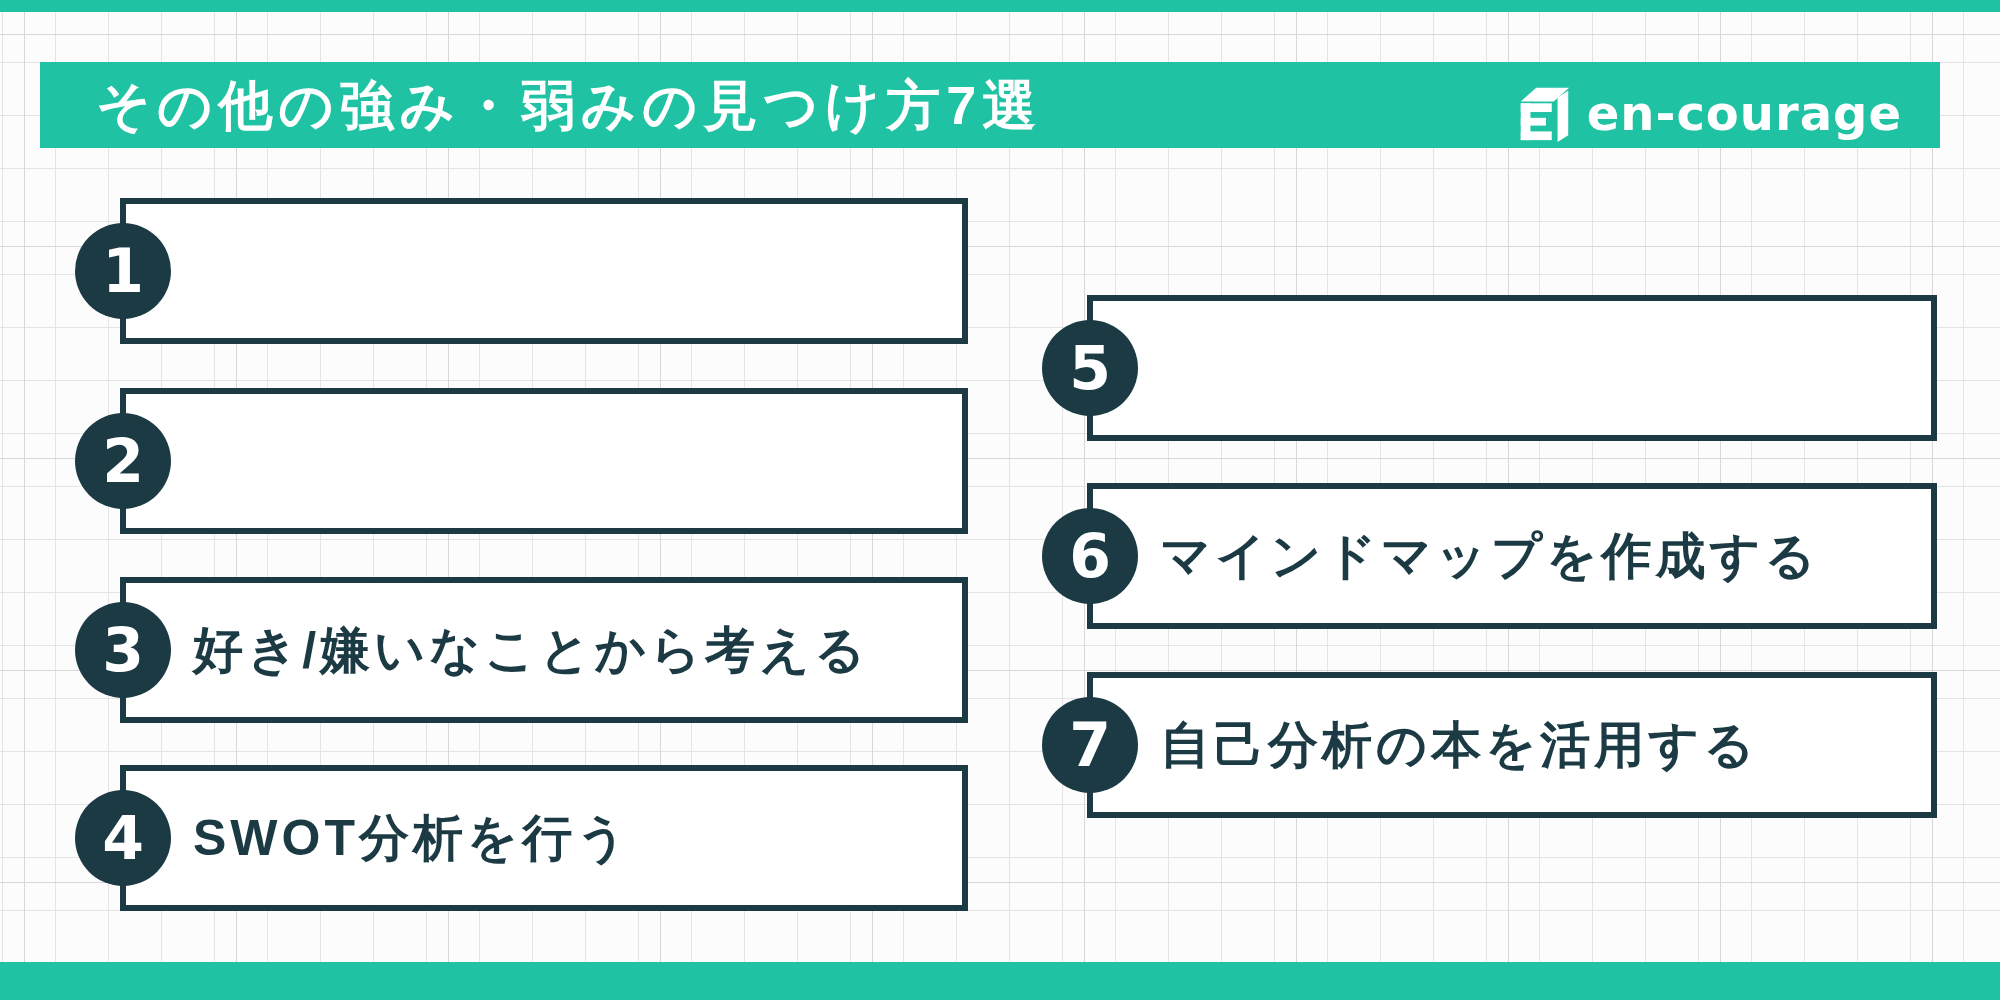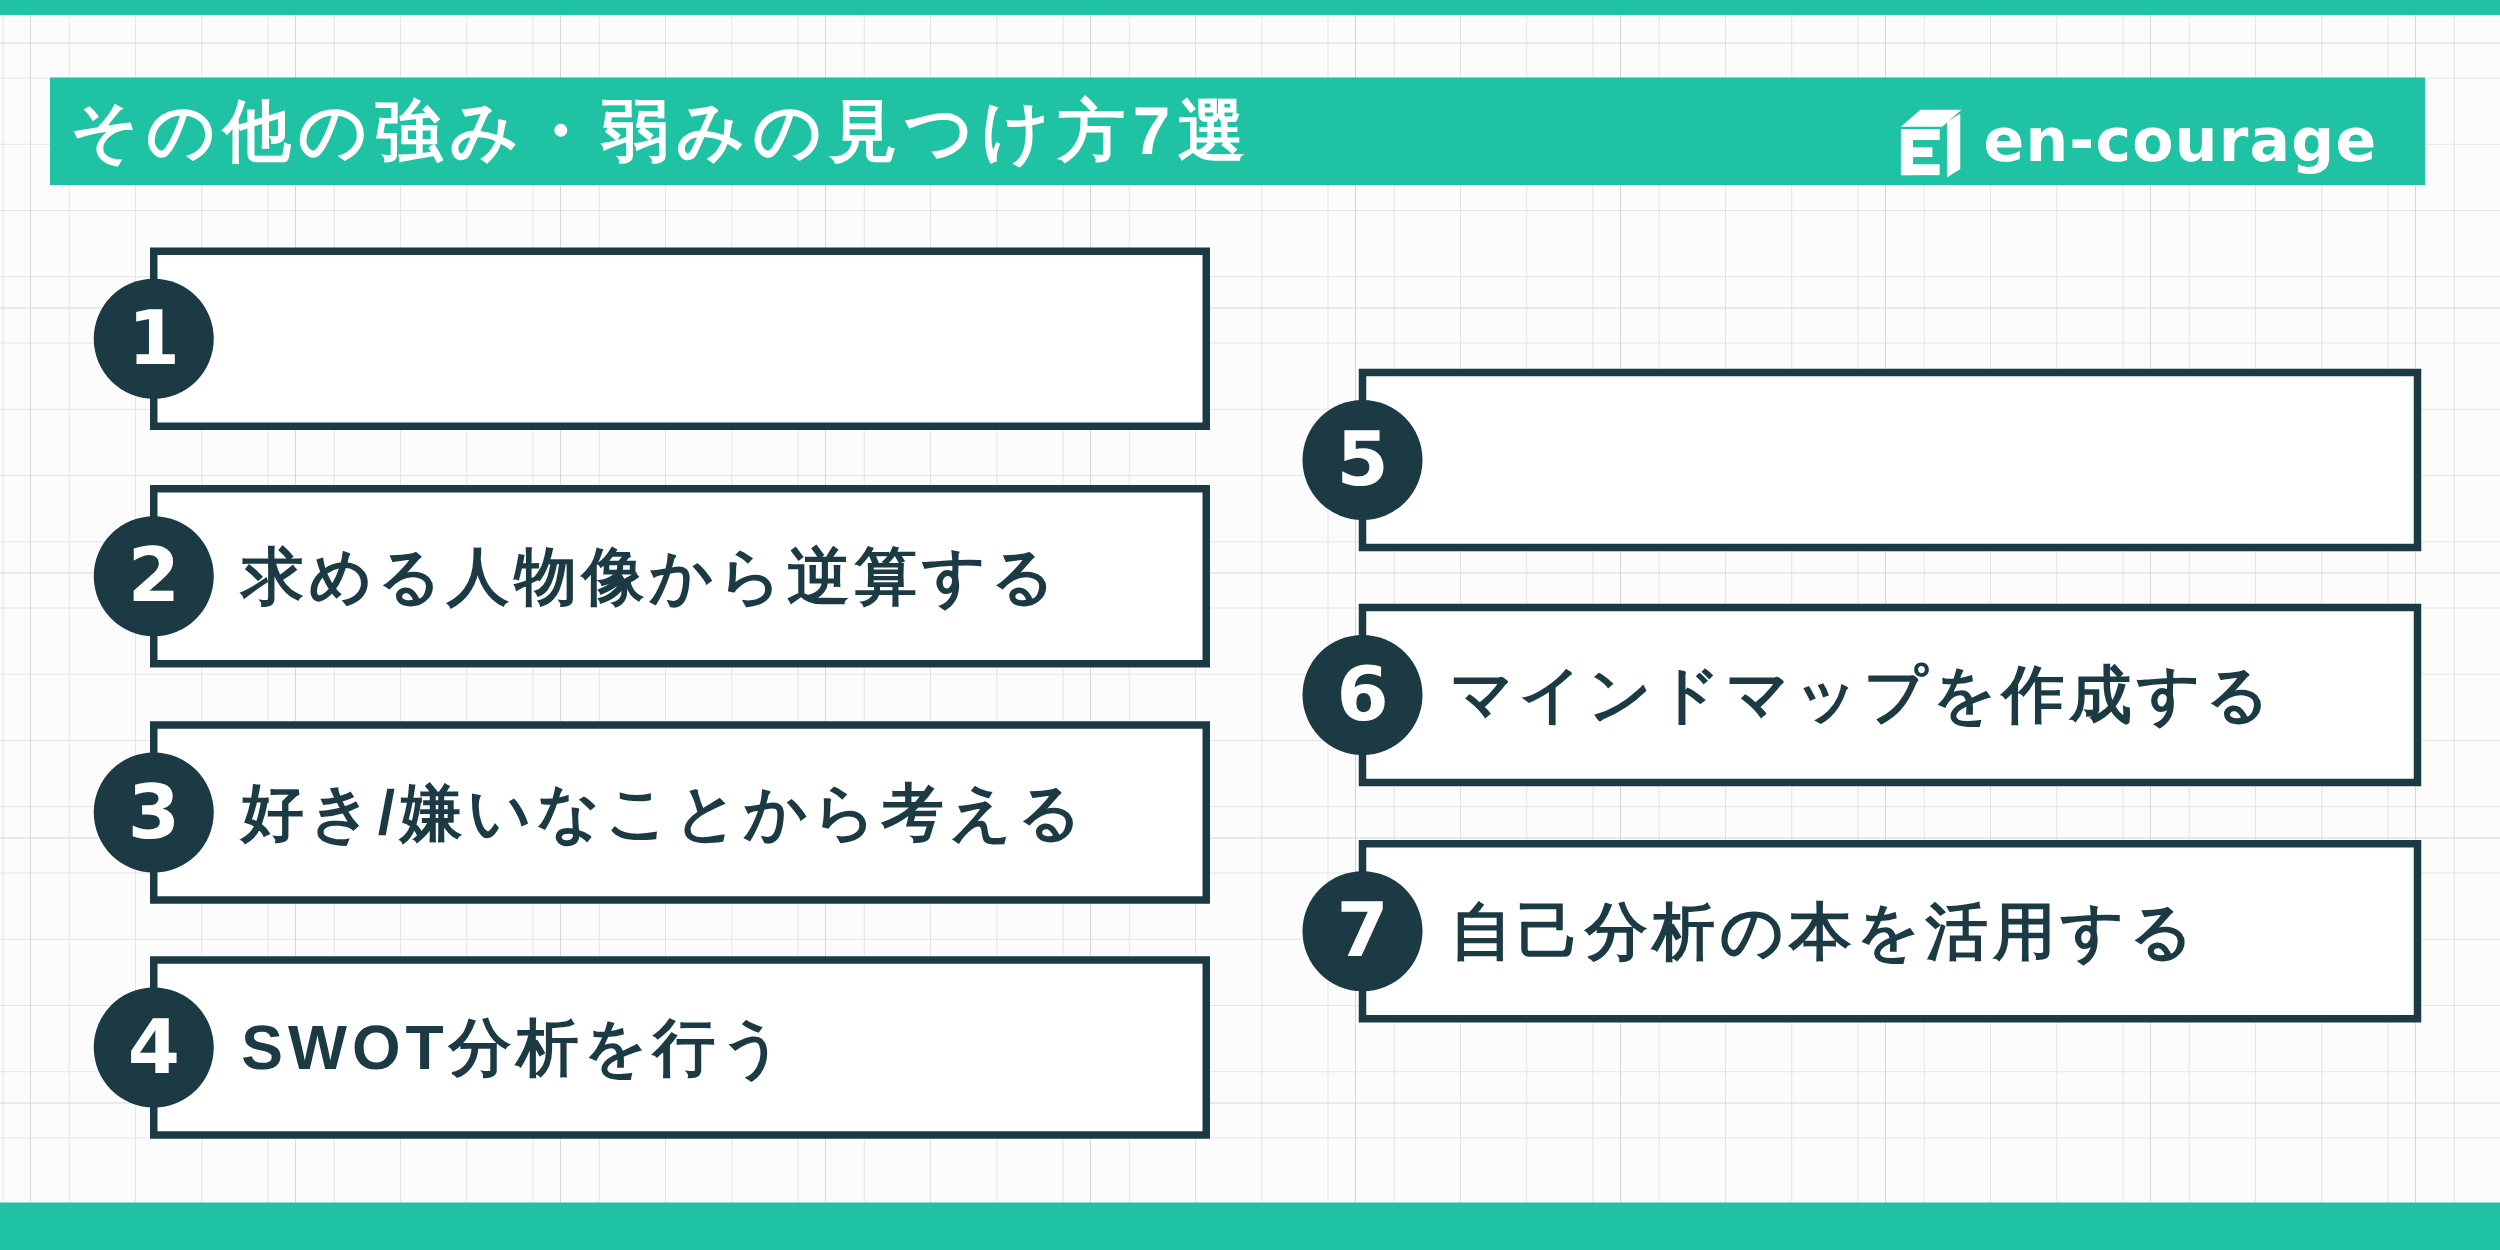--- a/index.html
+++ b/index.html
@@ -21,21 +21,21 @@
       linear-gradient(to bottom, var(--grid-line) 1px, transparent 1px) 0 9px / 53px 53px,
       var(--background);
   }
   .edge-strip{position:absolute;left:0;width:2000px;background:var(--teal);}
   .edge-strip.top{top:0;height:12px;}
   .edge-strip.bottom{top:962px;height:38px;}
 
   .header-bar{
     position:absolute;left:40px;top:62px;width:1900px;height:86px;
     background:var(--teal);display:flex;align-items:center;
-    padding:0 16px;
+    padding:0 56px;
   }
   .header-title{
     color:#ffffff;font-size:54px;font-weight:900;letter-spacing:6px;
     white-space:nowrap;line-height:1;
   }
   .brand{position:absolute;right:38px;top:0;height:102px;display:flex;align-items:center;gap:12px;}
   .brand svg{display:block;}
   .brand-name{
     color:#ffffff;font-size:48px;font-weight:800;letter-spacing:1px;line-height:1;
     font-family:"DejaVu Sans","Liberation Sans",sans-serif;
@@ -92,21 +92,20 @@
       <span class="brand-name">en-courage</span>
     </div>
   </div>
 
   <div class="item-box pos-1">
     <span class="badge">1</span>
   </div>
 
   <div class="item-box pos-2">
     <span class="badge">2</span>
-    <span class="label">求める人物像から逆算する</span>
   </div>
 
   <div class="item-box pos-3">
     <span class="badge">3</span>
     <span class="label">好き/嫌いなことから考える</span>
   </div>
 
   <div class="item-box pos-4">
     <span class="badge">4</span>
     <span class="label">SWOT分析を行う</span>

